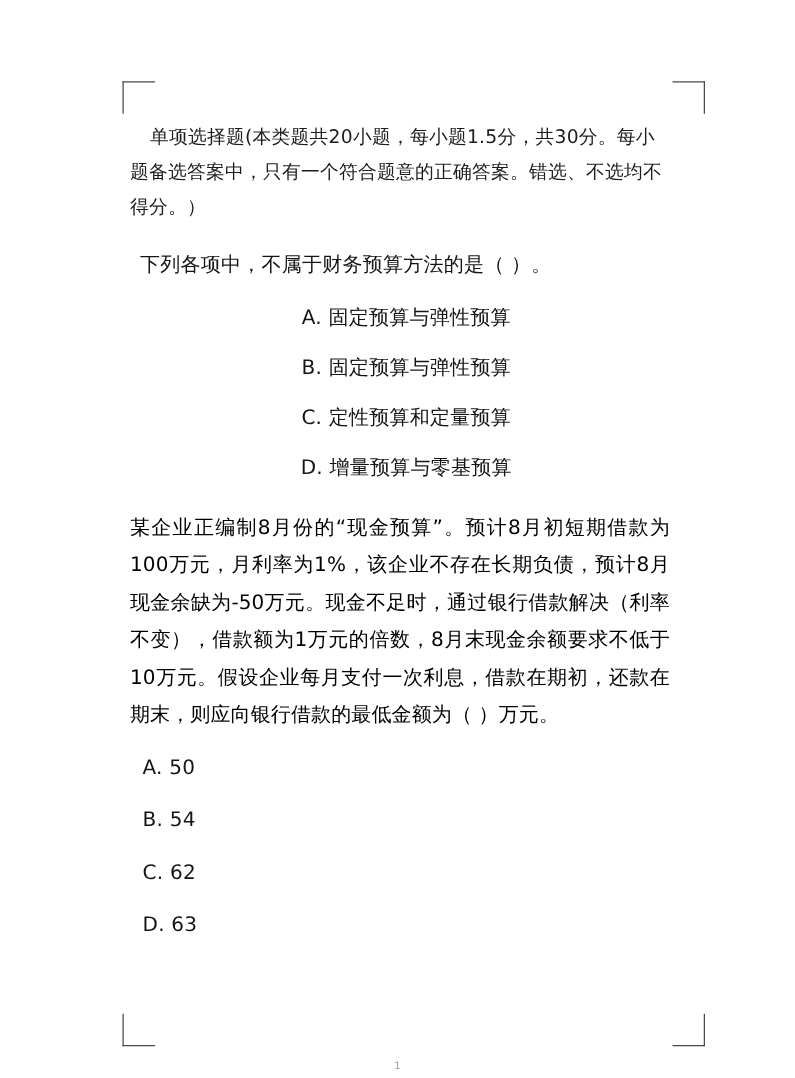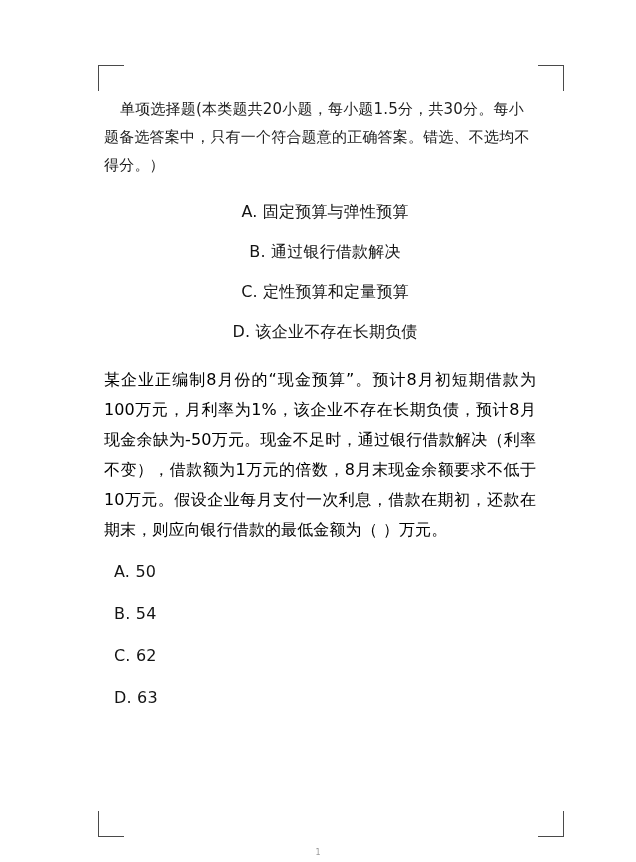--- a/index.html
+++ b/index.html
@@ -130,25 +130,26 @@
   <div class="crop br">
       <i class="h"></i>
       <i class="v"></i>
     </div>
 
   <div class="content">
 
     <p class="intro">单项选择题(本类题共20小题，每小题1.5分，共30分。每小题备选答案中，只有一个符合题意的正确答案。错选、不选均不得分。）</p>
 
     <div>
+      <p class="q-stem q1 indent">下列各项中，不属于财务预算方法的是（        ）。</p>
       <div class="q1-opts">
         <p class="opt">A. 固定预算与弹性预算</p>
-        <p class="opt">B. 通过银行借款解决</p>
+        <p class="opt">B. 固定预算与弹性预算</p>
         <p class="opt">C. 定性预算和定量预算</p>
-        <p class="opt">D. 该企业不存在长期负债</p>
+        <p class="opt">D. 增量预算与零基预算</p>
       </div>
     </div>
 
     <div>
       <p class="q2-stem">某企业正编制8月份的“现金预算”。预计8月初短期借款为100万元，月利率为1%，该企业不存在长期负债，预计8月现金余缺为-50万元。现金不足时，通过银行借款解决（利率不变），借款额为1万元的倍数，8月末现金余额要求不低于10万元。假设企业每月支付一次利息，借款在期初，还款在期末，则应向银行借款的最低金额为（        ）万元。</p>
       <div class="q2-opts">
         <p class="opt">A. 50</p>
         <p class="opt">B. 54</p>
         <p class="opt">C. 62</p>
         <p class="opt">D. 63</p>

